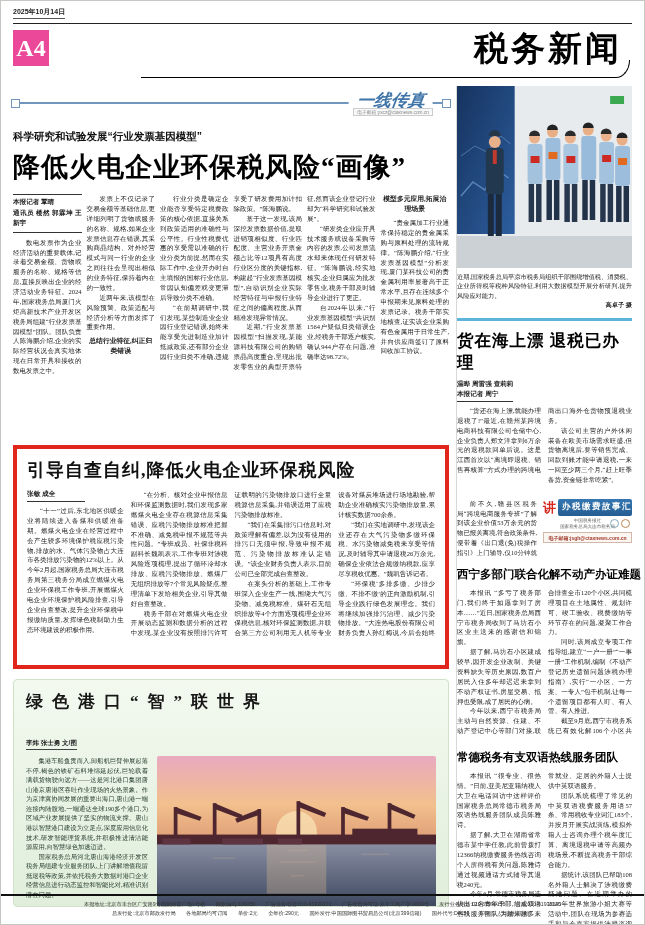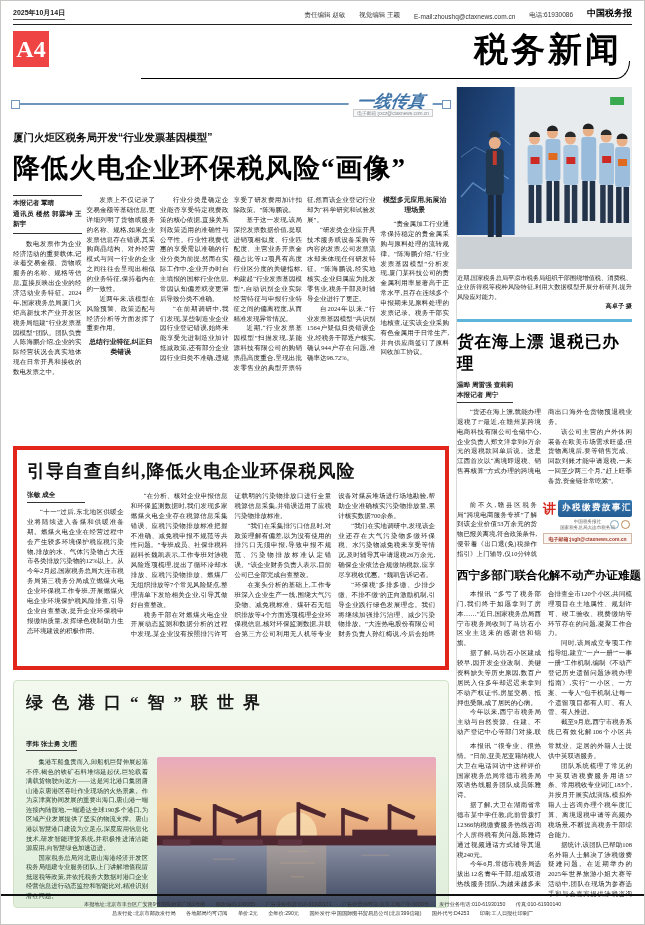--- a/index.html
+++ b/index.html
@@ -10,21 +10,21 @@
   
   .topbar { display:flex; justify-content:space-between; align-items:flex-end;
             margin:6px 12px 0; padding-bottom:4px; border-bottom:1.5px solid #222; }
   .topbar .date { font-size:7px; font-weight:bold; border-bottom:1px solid #555; padding-bottom:1px; }
   .topmeta { display:flex; gap:14px; align-items:flex-end; }
   .topmeta span { font-size:6.5px; color:#333; }
   .topmeta .paper { font-size:9px; font-weight:bold; color:#000; font-family:"Liberation Serif", serif; }
 
   
   .masthead { position:relative; height:52px; margin:2px 12px 0; }
-  .pageno { position:absolute; left:0; top:4px; width:36px; height:36px; background:#ef4444; color:#fff;
+  .pageno { position:absolute; left:0; top:4px; width:36px; height:36px; background:#ec4899; color:#fff;
             display:flex; align-items:center; justify-content:center;
             font:bold 24px "Liberation Serif", serif; }
   .section-title { position:absolute; right:10px; bottom:6px; font:bold 34px "Liberation Serif", serif;
                    letter-spacing:3px; color:#000; }
   .mast-line { position:absolute; left:128px; right:2px; bottom:0; height:18px;
                border-bottom:1.5px solid #000; border-right:1.5px solid #000;
                border-bottom-right-radius:14px 18px; }
 
   
   .content { display:flex; margin:8px 12px 0; gap:7px; height:800px; }
@@ -100,45 +100,38 @@
             padding:4px 14px 0; text-align:center; }
   .footer div { font-size:5.2px; color:#333; line-height:1.7; }
 </style>
 </head>
 <body>
 
 <div class="page">
 
   <div class="topbar">
     <span class="date">2025年10月14日</span>
-    <span class="topmeta">
-      <span>责任编辑 赵敏</span>
-      <span>视觉编辑 王颖</span>
-      <span>E-mail:zhoushq@ctaxnews.com.cn</span>
-      <span>电话:61930086</span>
-      <span class="paper">中国税务报</span>
-    </span>
   </div>
 
   <div class="masthead">
     <div class="pageno">A4</div>
     <div class="section-title">税务新闻</div>
     <div class="mast-line"></div>
   </div>
 
   <div class="content">
 
     <div class="col-left">
 
       <div class="fax-banner">
         <span class="fax-title">一线传真</span>
         <span class="fax-email">电子邮箱:yxcz@ctaxnews.com.cn</span>
       </div>
 
-      <div class="kicker">厦门火炬区税务局开发“行业发票基因模型”</div>
+      <div class="kicker">科学研究和试验发展“行业发票基因模型”</div>
       <div class="headline-xl">降低火电企业环保税风险“画像”</div>
 
       <div class="body-cols main-body">
         <div class="byline-box">
           <div>本报记者 覃晴</div>
           <div>通讯员 楼然 郭霖坤 王新宇</div>
         </div>
       <p class="para">数电发票作为企业经济活动的重要载体,记录着交易金额、货物或服务的名称、规格等信息,直接反映出企业的经济活动业务特征。2024年,国家税务总局厦门火炬高新技术产业开发区税务局组建“行业发票基因模型”团队。团队负责人陈海鹏介绍,企业的实际经营状况会真实地体现在日常开具和接收的数电发票之中。</p>
           <p class="para">发票上不仅记录了交易金额等基础信息,更详细列明了货物或服务的名称、规格,如果企业发票信息存在错误,其采购商品结构、对外经营模式与同一行业的企业之间往往会呈现出相似的业务特征,保持着内在的一致性。</p>
           <p class="para">近两年来,该模型在风险预警、政策适配与经济分析等方面发挥了重要作用。</p>
@@ -339,20 +332,21 @@
 
       <div class="headline-sm">西宁多部门联合化解不动产办证难题</div>
       <div class="body-cols xining-body">
           <p class="para">本报讯 “多亏了税务部门,我们终于如愿拿到了房本……”近日,国家税务总局西宁市税务局收到了马坊石小区业主送来的感谢信和锦旗。</p>
           <p class="para">据了解,马坊石小区建成较早,因开发企业改制、关键资料缺失等历史原因,数百户居民入住多年却迟迟未拿到不动产权证书,房屋交易、抵押也受限,成了居民的心病。</p>
           <p class="para">今年以来,西宁市税务局主动与自然资源、住建、不动产登记中心等部门对接,联合排查全市120个小区,共同梳理项目在土地属性、规划许可、竣工验收、税费缴纳等环节存在的问题,凝聚工作合力。</p>
           <p class="para">同时,该局成立专项工作指导组,建立“一户一册”“一事一册”工作机制,编制《不动产登记历史遗留问题涉税办理指南》,实行“一小区、一方案、一专人”包干机制,让每一个遗留项目都有人盯、有人管、有人推进。</p>
           <p class="para">截至9月底,西宁市税务系统已有效化解106个小区共7.91万户业主的不动产“登记难”“办证难”问题。</p>
         </div>
 
+      <div class="headline-sm">常德税务有支双语热线服务团队</div>
       <div class="body-cols changde-body">
           <p class="para">本报讯 “很专业、很热情。”日前,亚美尼亚籍纳税人大卫在电话回访中这样评价国家税务总局常德市税务局双语热线服务团队成员陈雅诗。</p>
           <p class="para">据了解,大卫在湖南省常德市某中学任教,此前曾拨打12366纳税缴费服务热线咨询个人所得税有关问题,陈雅诗通过视频通话方式辅导其退税240元。</p>
           <p class="para">今年6月,常德市税务局选拔出12名青年干部,组成双语热线服务团队,为越来越多来常就业、定居的外籍人士提供中英双语服务。</p>
           <p class="para">团队系统梳理了常见的中英双语税费服务用语57条、常用税收专业词汇183个,并按月开展实战演练,模拟外籍人士咨询办理个税年度汇算、离境退税申请等高频办税场景,不断提高税务干部综合能力。</p>
           <p class="para">据统计,该团队已帮助108名外籍人士解决了涉税缴费疑难问题。在近期举办的2025年世界旅游小姐大赛等活动中,团队在现场为参赛选手和与会嘉宾提供涉税咨询服务,实现了从“被动接听”向“主动上门”的延伸拓展。</p>
         </div>
     </div>
   </div>
 

